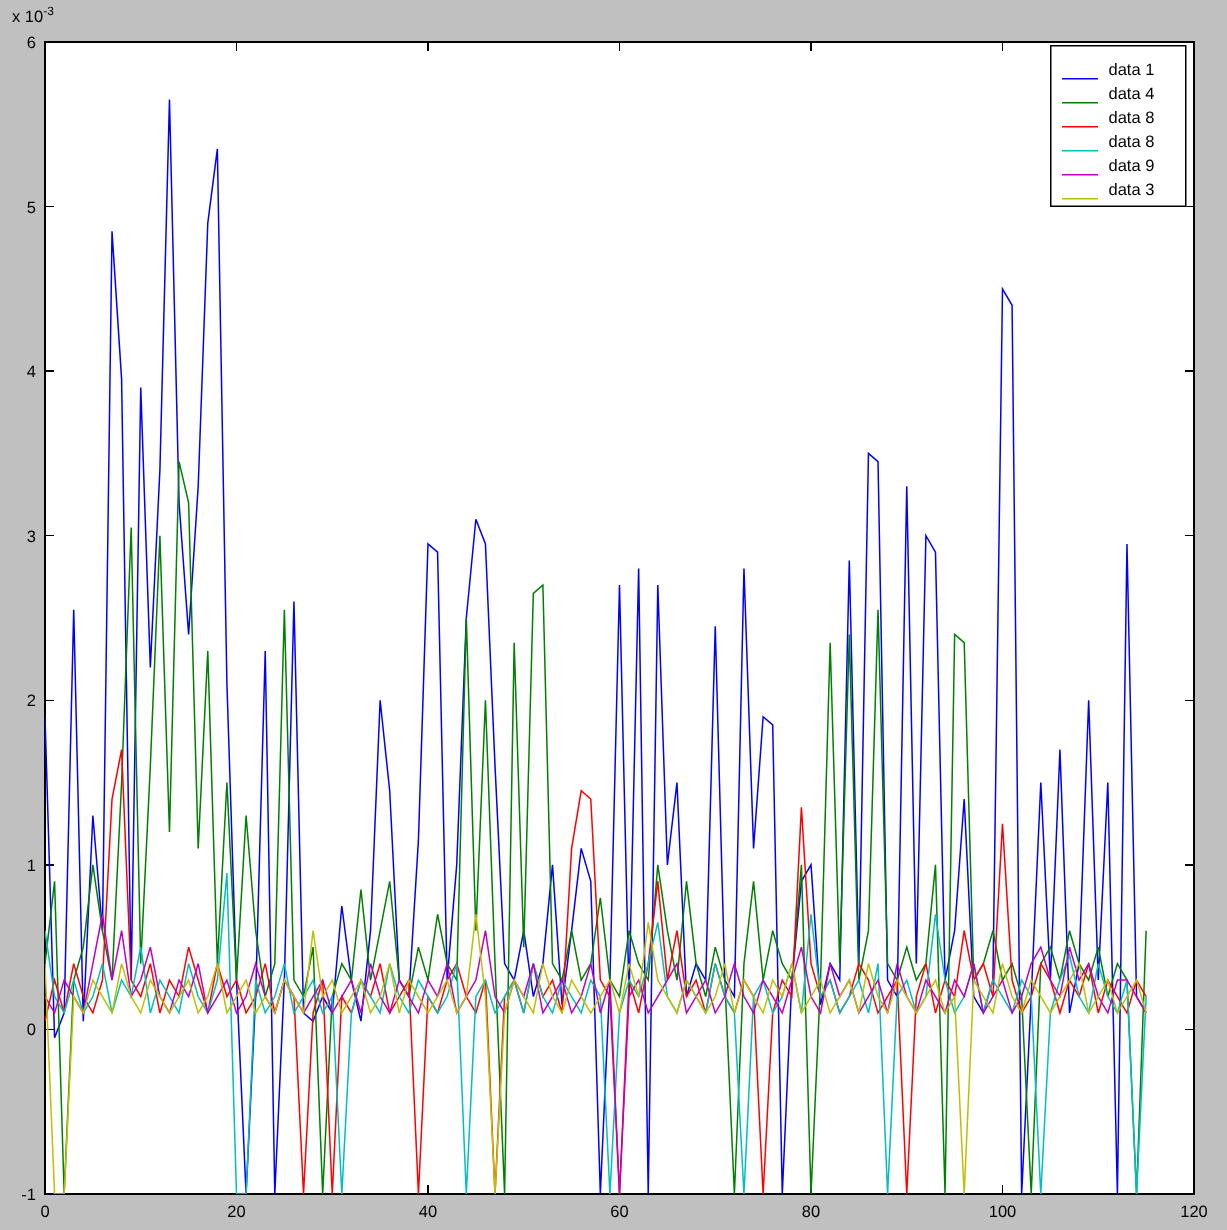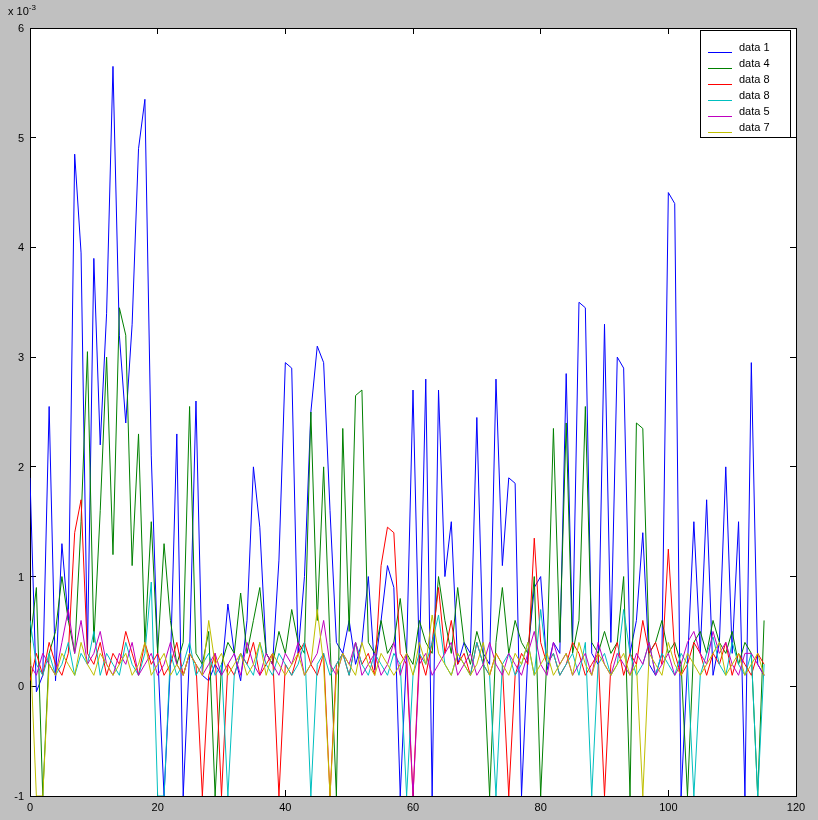--- a/index.html
+++ b/index.html
@@ -92,20 +92,20 @@
       <div class="legend-entry">
         <span class="legend-line" style="background: rgb(255, 0, 0);"></span>
         <span class="legend-label">data 8</span>
       </div>
       <div class="legend-entry">
         <span class="legend-line" style="background: rgb(0, 191, 191);"></span>
         <span class="legend-label">data 8</span>
       </div>
       <div class="legend-entry">
         <span class="legend-line" style="background: rgb(191, 0, 191);"></span>
-        <span class="legend-label">data 5</span>
+        <span class="legend-label">data 9</span>
       </div>
       <div class="legend-entry">
         <span class="legend-line" style="background: rgb(191, 191, 0);"></span>
-        <span class="legend-label">data 7</span>
+        <span class="legend-label">data 3</span>
       </div>
     </div>
 </div>
 
 </body></html>

